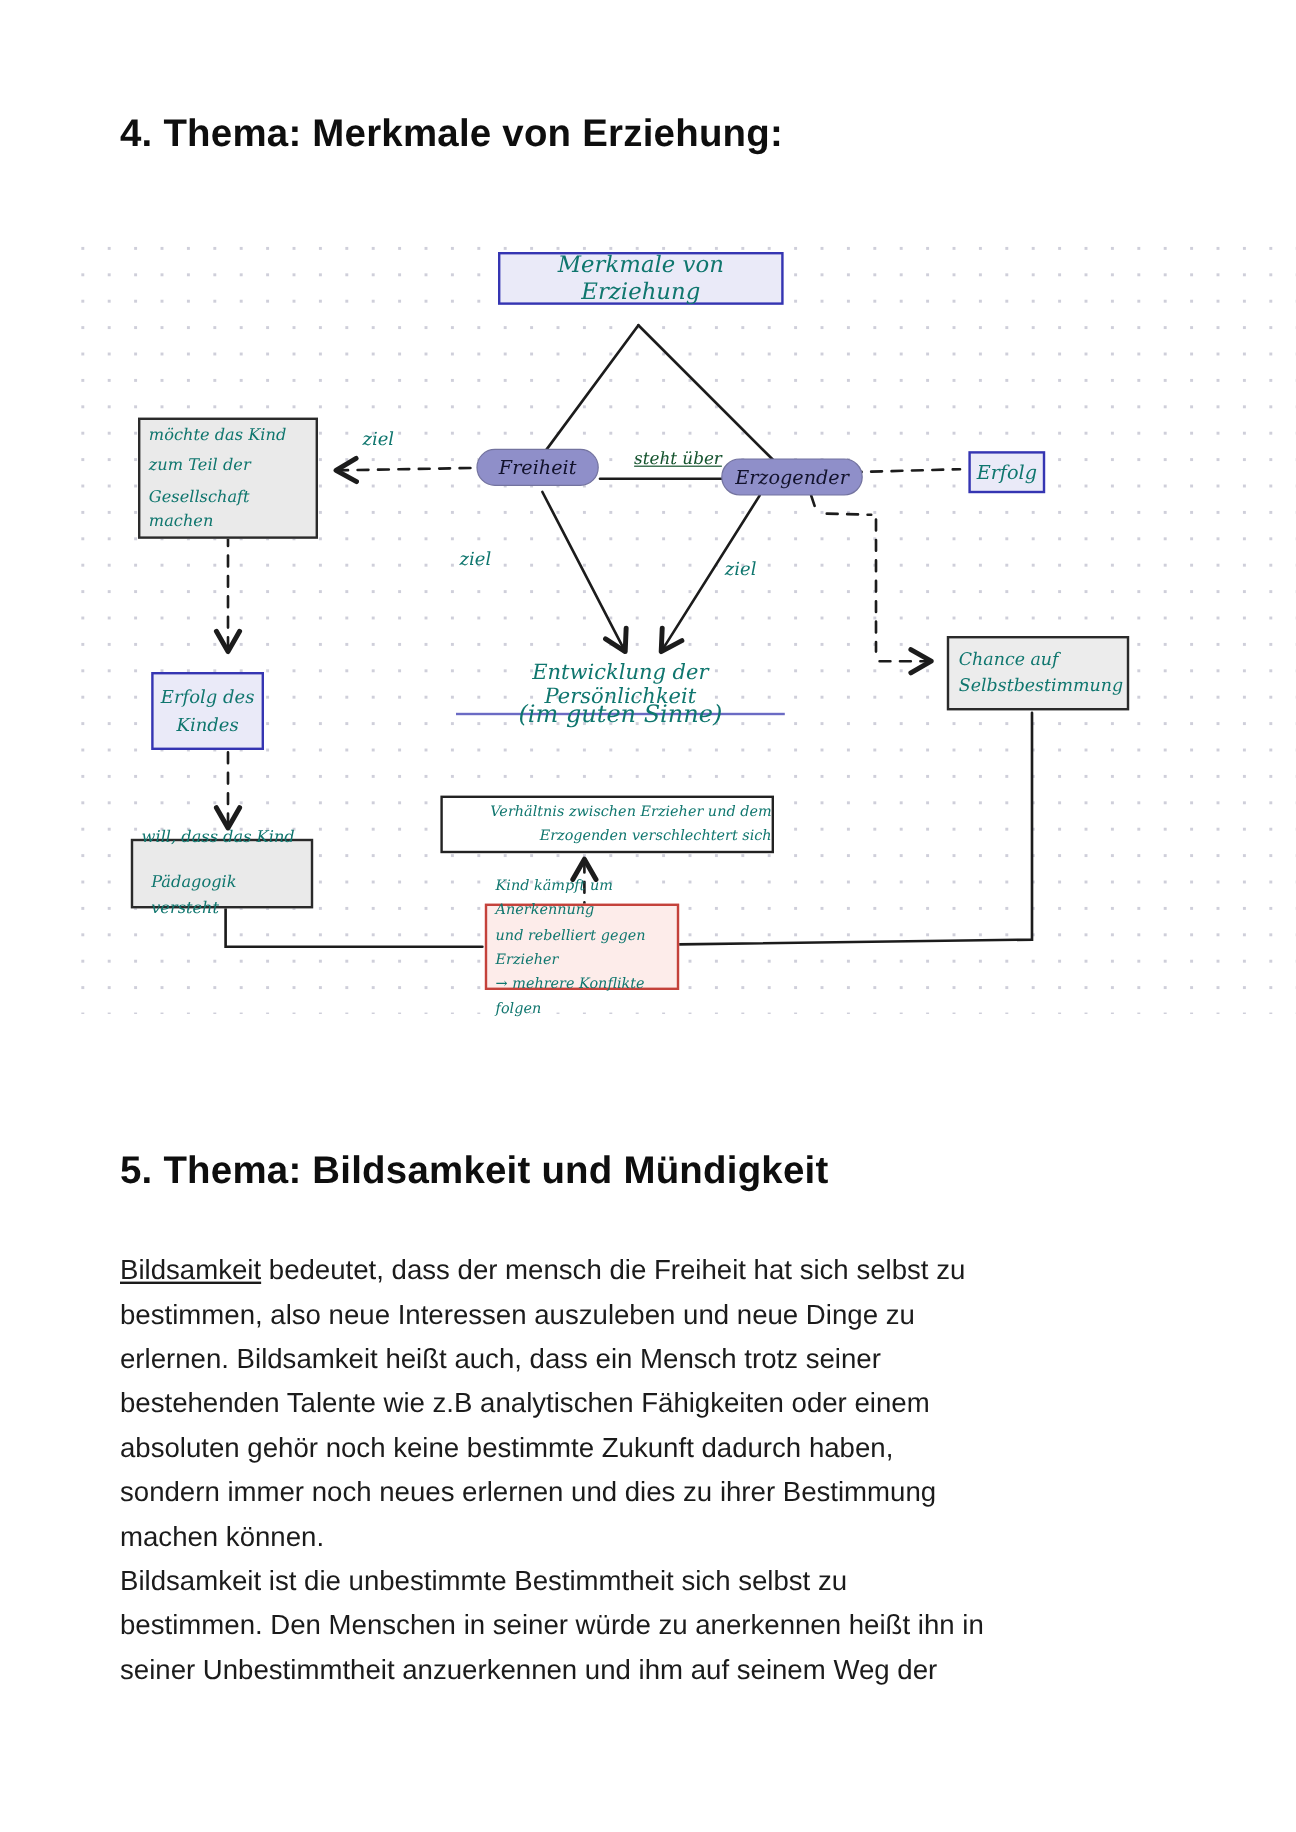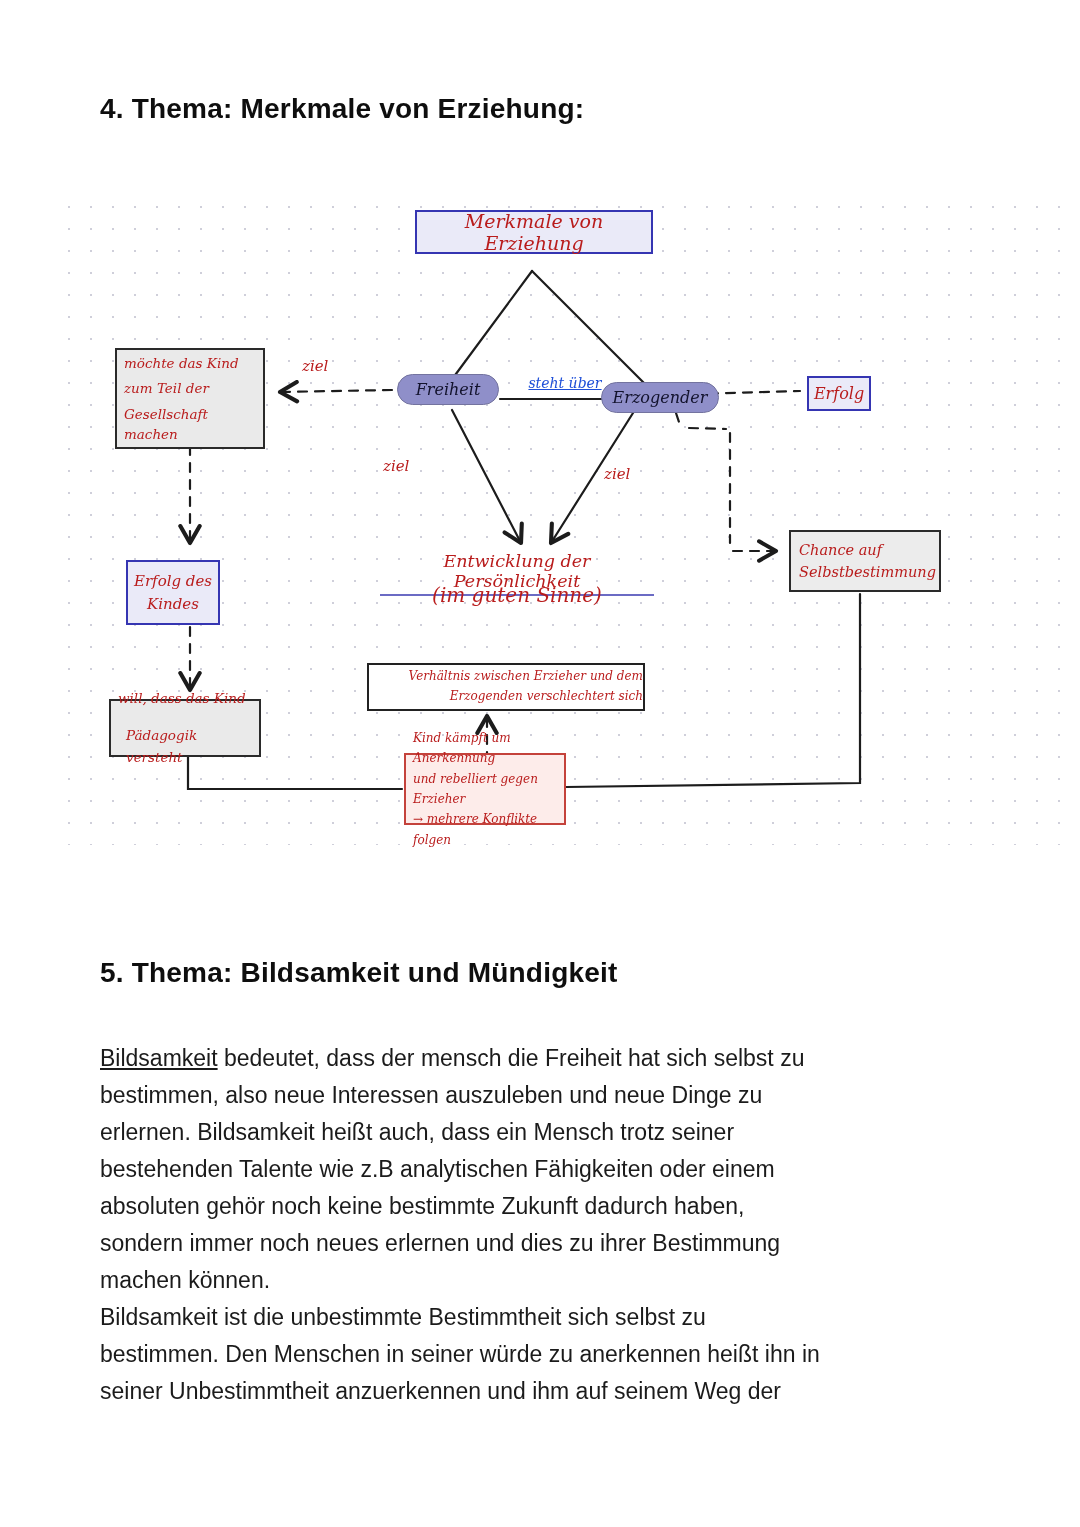--- a/index.html
+++ b/index.html
@@ -2,31 +2,31 @@
 <html><head>
 <meta charset="utf-8">
 <style>
   * { margin:0; padding:0; box-sizing:border-box; }
   html,body { background:#ffffff; }
   .page {
     position:relative; width:1080px; height:1527px; background:#ffffff;
     font-family:"Liberation Sans", sans-serif; color:#1b1b1b; overflow:hidden;
   }
   .heading {
-    position:absolute; left:100px; font-size:28px; font-weight:bold; color:#0e0e0e;
+    position:absolute; left:100px; font-size:32px; font-weight:bold; color:#0e0e0e;
     letter-spacing:0.2px;
   }
   
   .diagram { position:absolute; left:0; top:185px; width:1080px; height:665px; }
   .dotfield {
     position:absolute; left:52px; top:5px; width:1028px; height:655px;
     background-image: radial-gradient(#cfcfda 1.3px, transparent 1.5px);
     background-size: 22px 22px; background-position: 6px 6px;
   }
-  .hw { font-family:"DejaVu Serif", serif; font-style:italic; color:#b91c1c; }
+  .hw { font-family:"DejaVu Serif", serif; font-style:italic; color:#0f766e; }
   .dbox { position:absolute; display:flex; flex-direction:column; justify-content:center; }
   .bluebox { border:2.5px solid #3535b2; background:#eaeaf8; }
   .graybox { border:2.5px solid #2a2a2a; background:#eaeaea; }
   .whitebox { border:2px solid #222; background:#ffffff; }
   .redbox { border:2px solid #c4423b; background:#fdecea; }
   .pill {
     position:absolute; border-radius:16px; background:#8f8fc9; border:1.5px solid #73739f;
     display:flex; align-items:center; justify-content:center; color:#12122c;
   }
   .lbl { position:absolute; }
@@ -98,21 +98,21 @@
     <div class="lbl hw" style="left:383px; top:272px; font-size:15px;">ziel</div>
     <div class="lbl hw" style="left:604px; top:280px; font-size:15px;">ziel</div>
 
     <div class="pill hw" style="left:397px; top:189px; width:102px; height:31px; font-size:16px;">
       <span>Freiheit</span>
     </div>
     <div class="pill hw" style="left:601px; top:197px; width:118px; height:31px; font-size:16px;">
       <span>Erzogender</span>
     </div>
 
-    <div class="lbl hw ctr underline-blue" style="left:505px; top:190px; width:120px; font-size:14px; color:#1d4ed8;">steht über</div>
+    <div class="lbl hw ctr underline-blue" style="left:505px; top:190px; width:120px; font-size:14px; color:#14532d;">steht über</div>
 
     <div class="dbox bluebox hw ctr" style="left:807px; top:191px; width:64px; height:35px; font-size:16px;">
       <div>Erfolg</div>
     </div>
 
     <div class="lbl hw ctr" style="left:380px; top:366px; width:274px; font-size:17.5px; border-bottom:2.5px solid #6b6bc4; padding-bottom:3px;">Entwicklung der Persönlichkeit</div>
     <div class="lbl hw ctr" style="left:380px; top:398px; width:274px; font-size:20px;">(im guten Sinne)</div>
 
     <div class="dbox graybox hw" style="left:789px; top:345px; width:152px; height:62px; font-size:14.5px; padding:2px 8px; line-height:1.55; background:#ececec;">
       <div>Chance auf</div>

